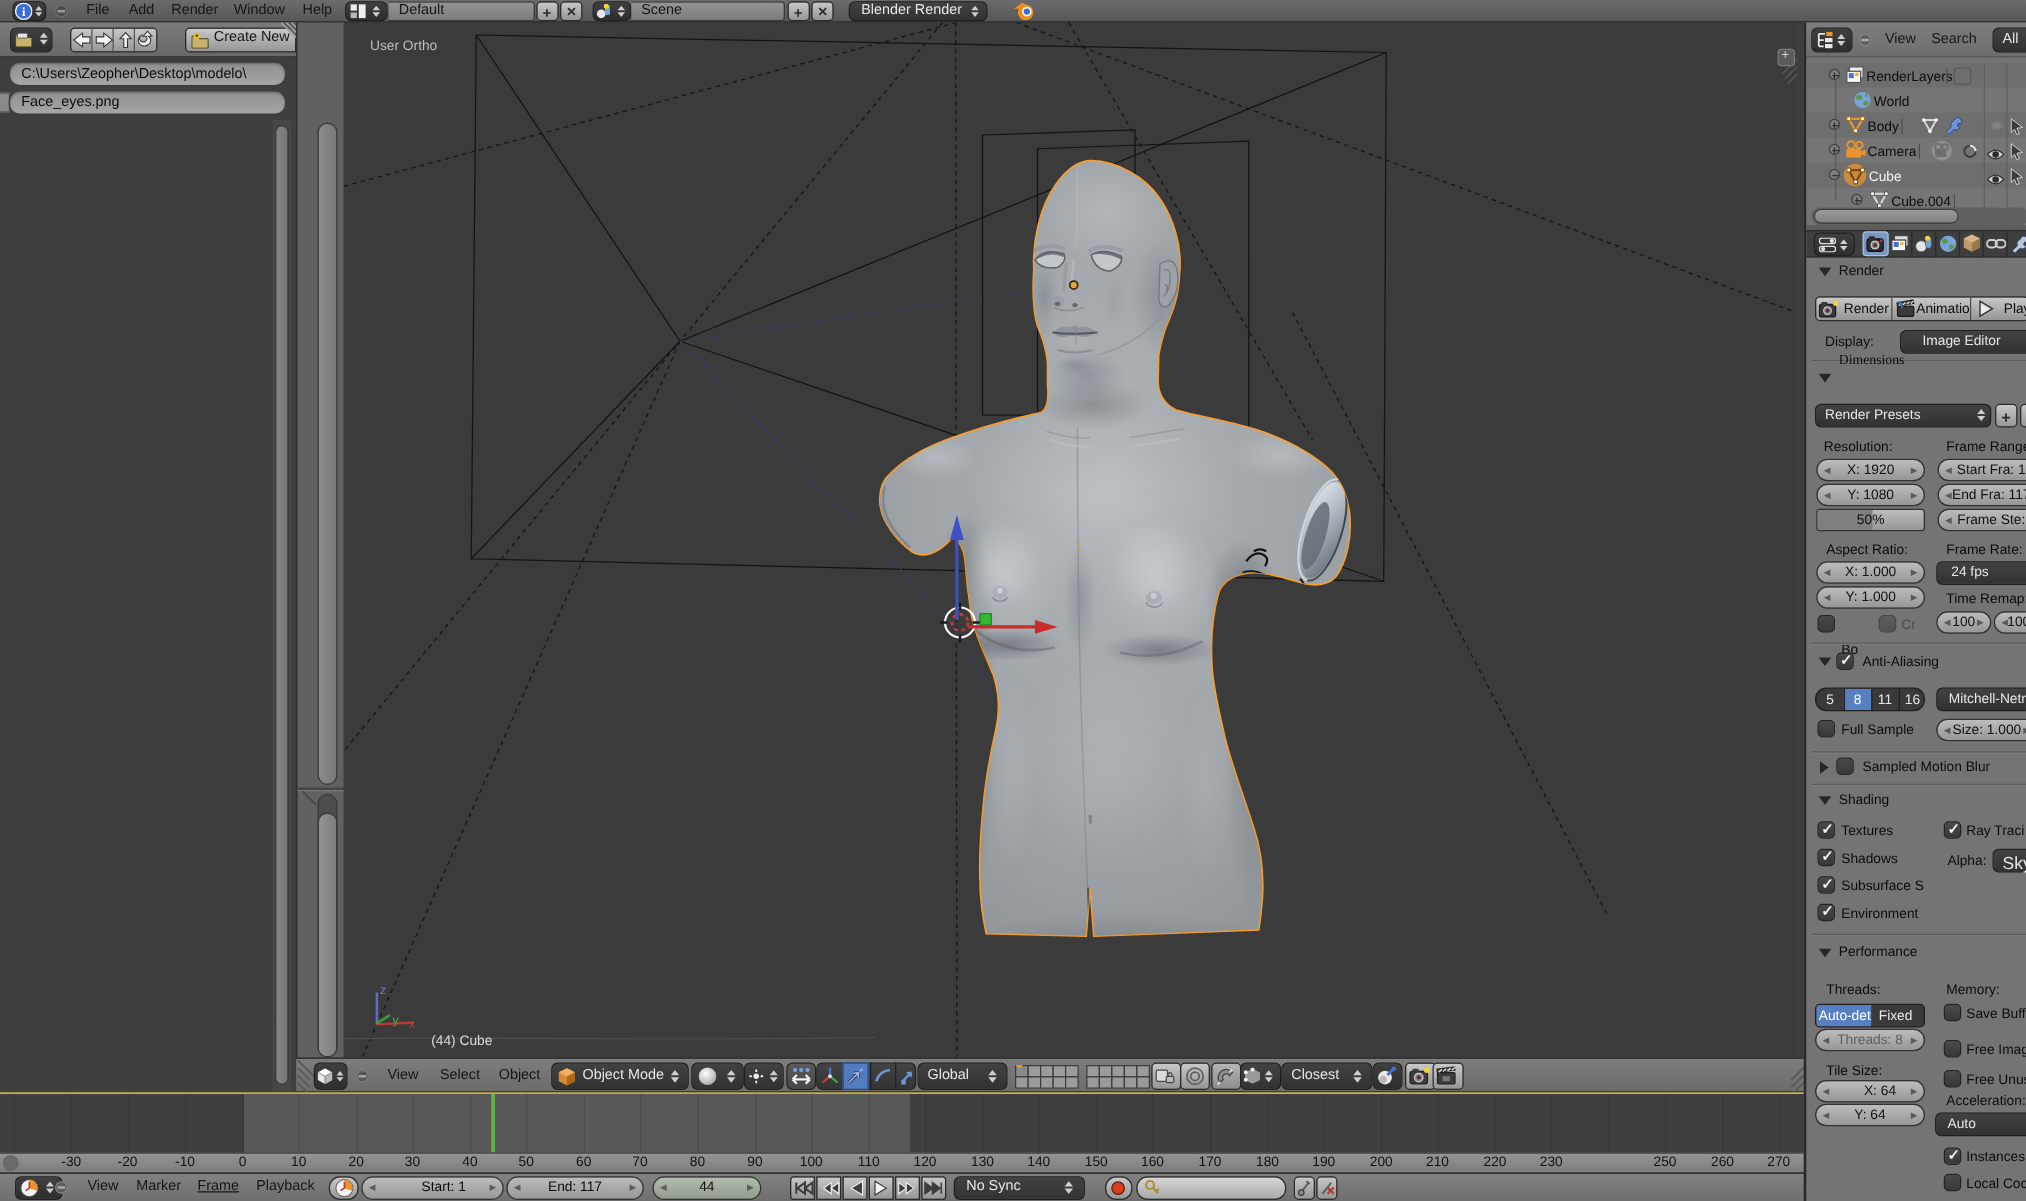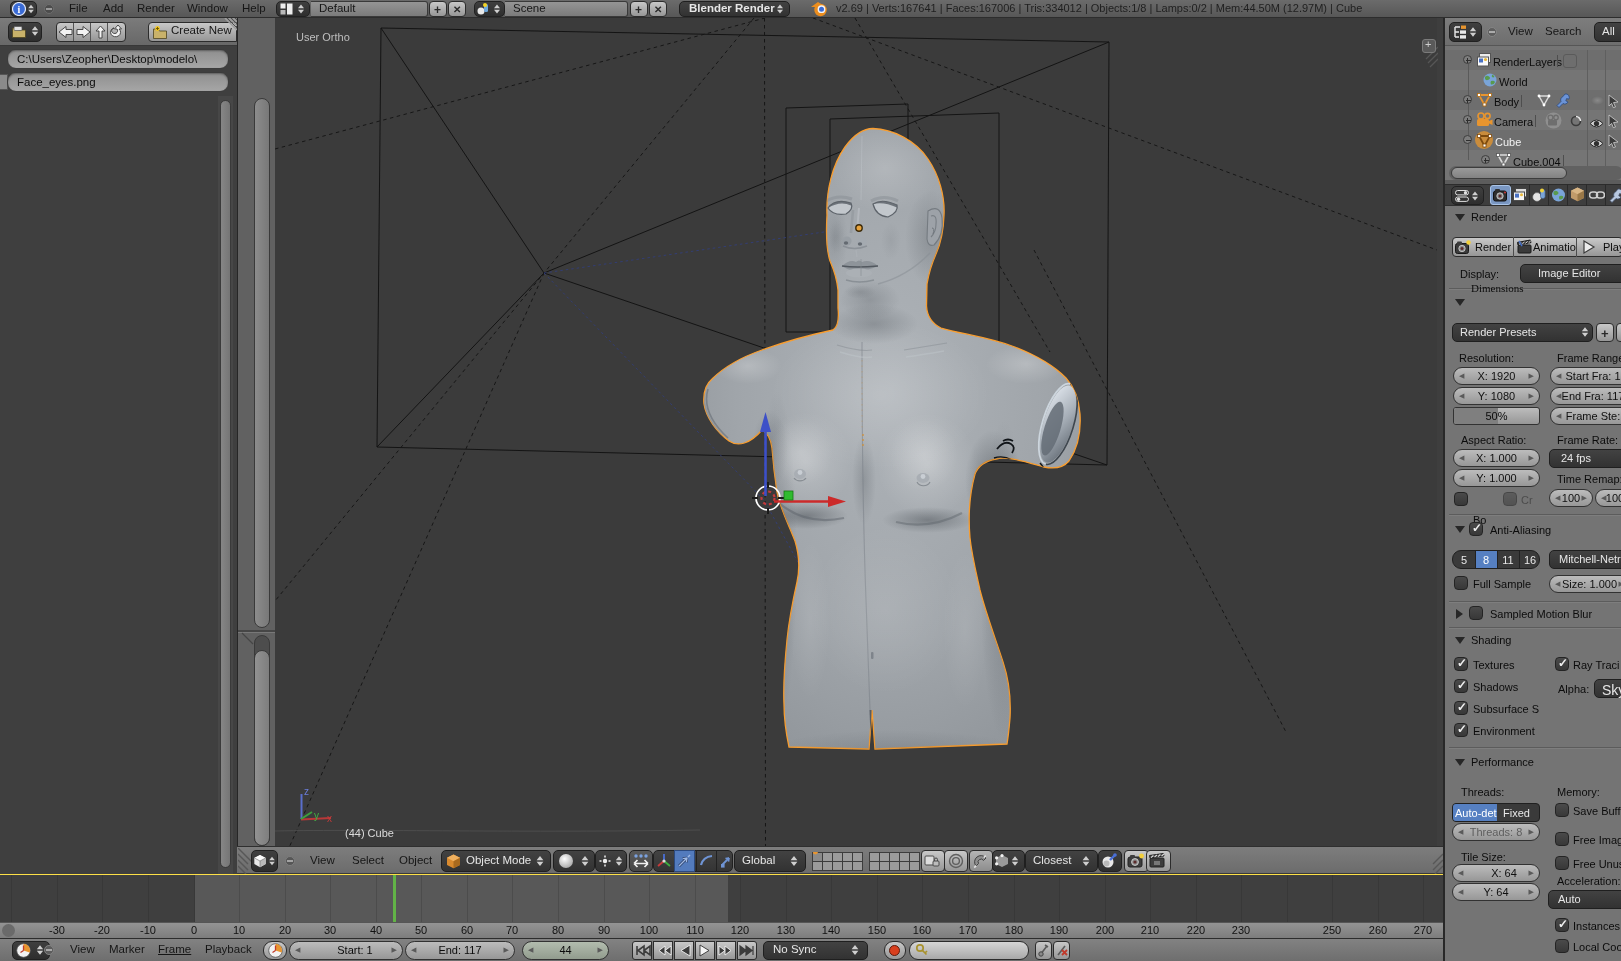--- a/index.html
+++ b/index.html
@@ -67,29 +67,28 @@
     </svg>
   <div class="updn" style="left:493px;top:3px;transform:scale(.75);"></div>
   <div class="abs" style="left:505px;top:1px;width:123px;height:16px;background:linear-gradient(#959595,#7b7b7b);border:1px solid #3a3a3a;border-left:none;border-radius:0 3px 3px 0;"></div>
   <div class="txt" style="left:513px;top:2px;">Scene</div>
   <div class="lbtn" style="left:630px;top:1px;width:18px;height:16px;"></div>
   <div class="abs" style="left:635px;top:3px;font-size:12px;color:#2a2a2a;font-weight:bold;">+</div>
   <div class="lbtn" style="left:649px;top:1px;width:18px;height:16px;"></div>
   <div class="abs" style="left:654px;top:3.5px;font-size:10px;color:#2a2a2a;font-weight:bold;">✕</div>
 
   <div class="ddrop" style="left:679px;top:1px;width:111px;height:16px;"></div>
-  <div class="wtxt" style="left:689px;top:2px;font-weight:bold;">Blender Render</div>
+  <div class="wtxt" style="left:689px;top:2px;">Blender Render</div>
   <div class="updn" style="left:776px;top:3px;transform:scale(.75);"></div>
 
   <svg class="abs" style="left:810px;top:1px;" width="18" height="16" viewBox="0 0 18 16">
     <path d="M1,6 L8,1 L11,3 L6,6 Z" fill="#ec8e1f"></path>
     <circle cx="10.5" cy="9" r="6.2" fill="#ec8e1f"></circle>
     <circle cx="11.5" cy="8.2" r="3.2" fill="#3a6bd6" stroke="#f4f4f4" stroke-width="1.4"></circle>
   </svg>
-  <div class="txt" style="left:836px;top:2px;font-size:11px;color:#1f1f1f;">v2.69 | Verts:167641 | Faces:167006 | Tris:334012 | Objects:1/8 | Lamps:0/2 | Mem:44.50M (12.97M) | Cube</div>
 </div>
 
 <div class="abs" id="filepanel" style="left:0;top:18px;width:237px;height:856px;background:#3f3f3f;">
 
   <div class="abs" style="left:0;top:0;width:237px;height:28px;background:linear-gradient(#7b7b7b,#686868);border-bottom:1px solid #383838;"></div>
   <div class="dbtn" style="left:8px;top:4px;width:34px;height:20px;"></div>
   <svg class="abs" style="left:12px;top:8px;" width="14" height="12" viewBox="0 0 14 12">
       <path d="M0.5,2 L5,2 L6.5,4 L13.5,4 L13.5,11.5 L0.5,11.5 Z" fill="#c9b26a" stroke="#4c4420" stroke-width="0.8"></path>
       <rect x="2" y="0.5" width="8" height="4" rx="1" fill="#e4e4e4" stroke="#555" stroke-width="0.7"></rect>
     </svg>

